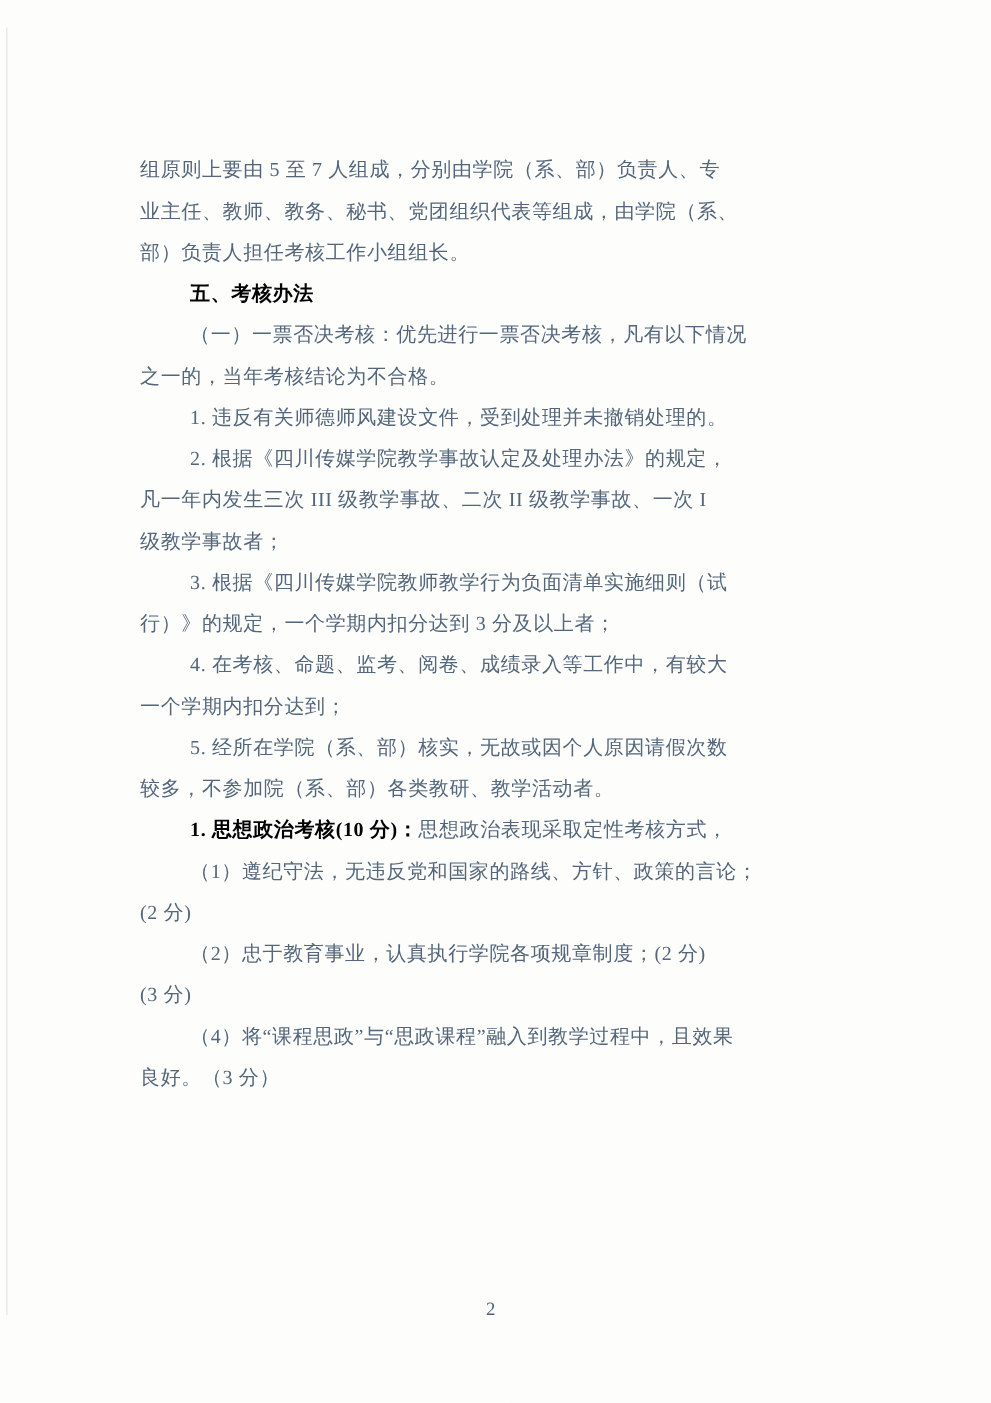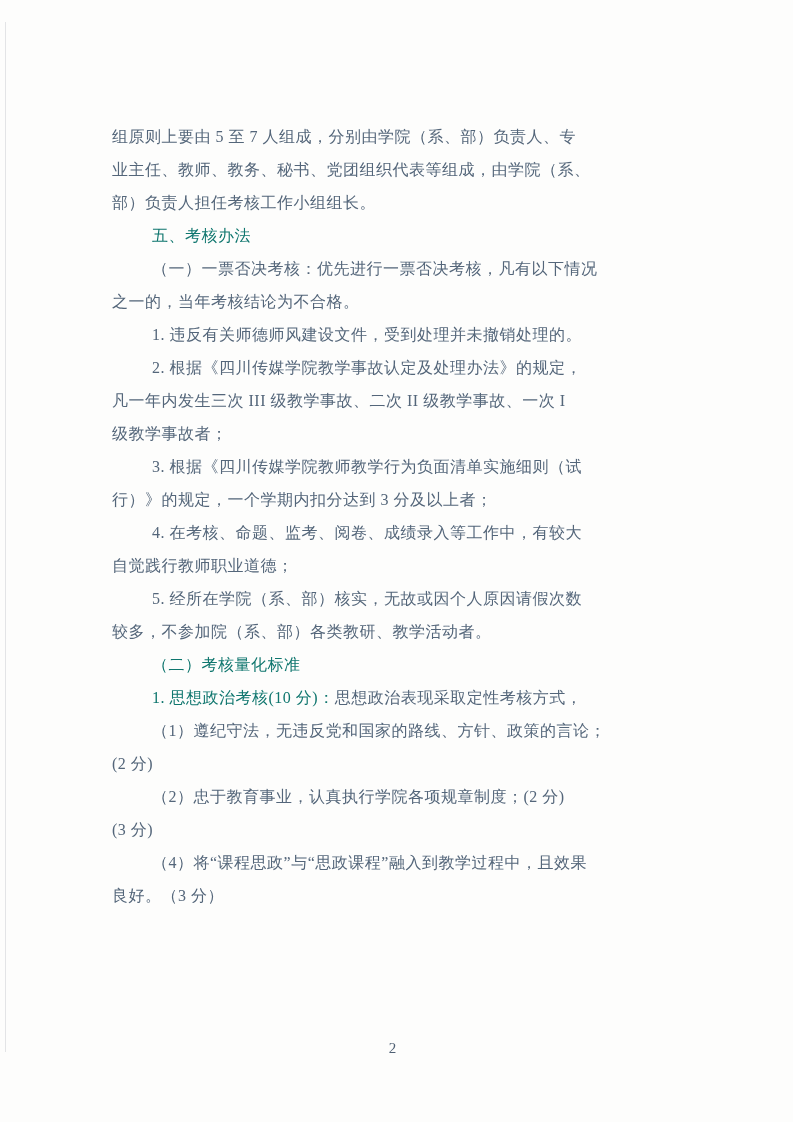--- a/index.html
+++ b/index.html
@@ -34,22 +34,22 @@
     line-height: 33px;
     font-size: 16px;
     color: #54667a;
     letter-spacing: 0.5px;
     white-space: nowrap;
   }
   .line.indent {
     padding-left: 40px;
   }
   .seg.bold {
-    font-weight: normal;
-    color: #0f766e;
+    font-weight: bold;
+    color: #000000;
     margin-top: 18px;
   }
   .page-number {
     position: absolute;
     top: 1040px;
     left: 0;
     width: 786px;
     text-align: center;
     font-size: 15px;
     color: #4f6074;
@@ -68,24 +68,23 @@
       <div class="line indent"><span class="seg bold">五、考核办法</span></div>
       <div class="line indent"><span class="seg">（一）一票否决考核：优先进行一票否决考核，凡有以下情况</span></div>
       <div class="line"><span class="seg">之一的，当年考核结论为不合格。</span></div>
       <div class="line indent"><span class="seg">1. 违反有关师德师风建设文件，受到处理并未撤销处理的。</span></div>
       <div class="line indent"><span class="seg">2. 根据《四川传媒学院教学事故认定及处理办法》的规定，</span></div>
       <div class="line"><span class="seg">凡一年内发生三次 III 级教学事故、二次 II 级教学事故、一次 I</span></div>
       <div class="line"><span class="seg">级教学事故者；</span></div>
       <div class="line indent"><span class="seg">3. 根据《四川传媒学院教师教学行为负面清单实施细则（试</span></div>
       <div class="line"><span class="seg">行）》的规定，一个学期内扣分达到 3 分及以上者；</span></div>
       <div class="line indent"><span class="seg">4. 在考核、命题、监考、阅卷、成绩录入等工作中，有较大</span></div>
-      <div class="line"><span class="seg">自觉践行教师职业道德；</span></div>
+      <div class="line"><span class="seg">一个学期内扣分达到；</span></div>
       <div class="line indent"><span class="seg">5. 经所在学院（系、部）核实，无故或因个人原因请假次数</span></div>
       <div class="line"><span class="seg">较多，不参加院（系、部）各类教研、教学活动者。</span></div>
-      <div class="line indent"><span class="seg bold">（二）考核量化标准</span></div>
       <div class="line indent"><span class="seg bold">1. 思想政治考核(10 分)：</span><span class="seg">思想政治表现采取定性考核方式，</span></div>
       <div class="line indent"><span class="seg">（1）遵纪守法，无违反党和国家的路线、方针、政策的言论；</span></div>
       <div class="line"><span class="seg">(2 分)</span></div>
       <div class="line indent"><span class="seg">（2）忠于教育事业，认真执行学院各项规章制度；(2 分)</span></div>
       <div class="line"><span class="seg">(3 分)</span></div>
       <div class="line indent"><span class="seg">（4）将“课程思政”与“思政课程”融入到教学过程中，且效果</span></div>
       <div class="line"><span class="seg">良好。（3 分）</span></div>
     </div>
   <div class="page-number">2</div>
 </div>

